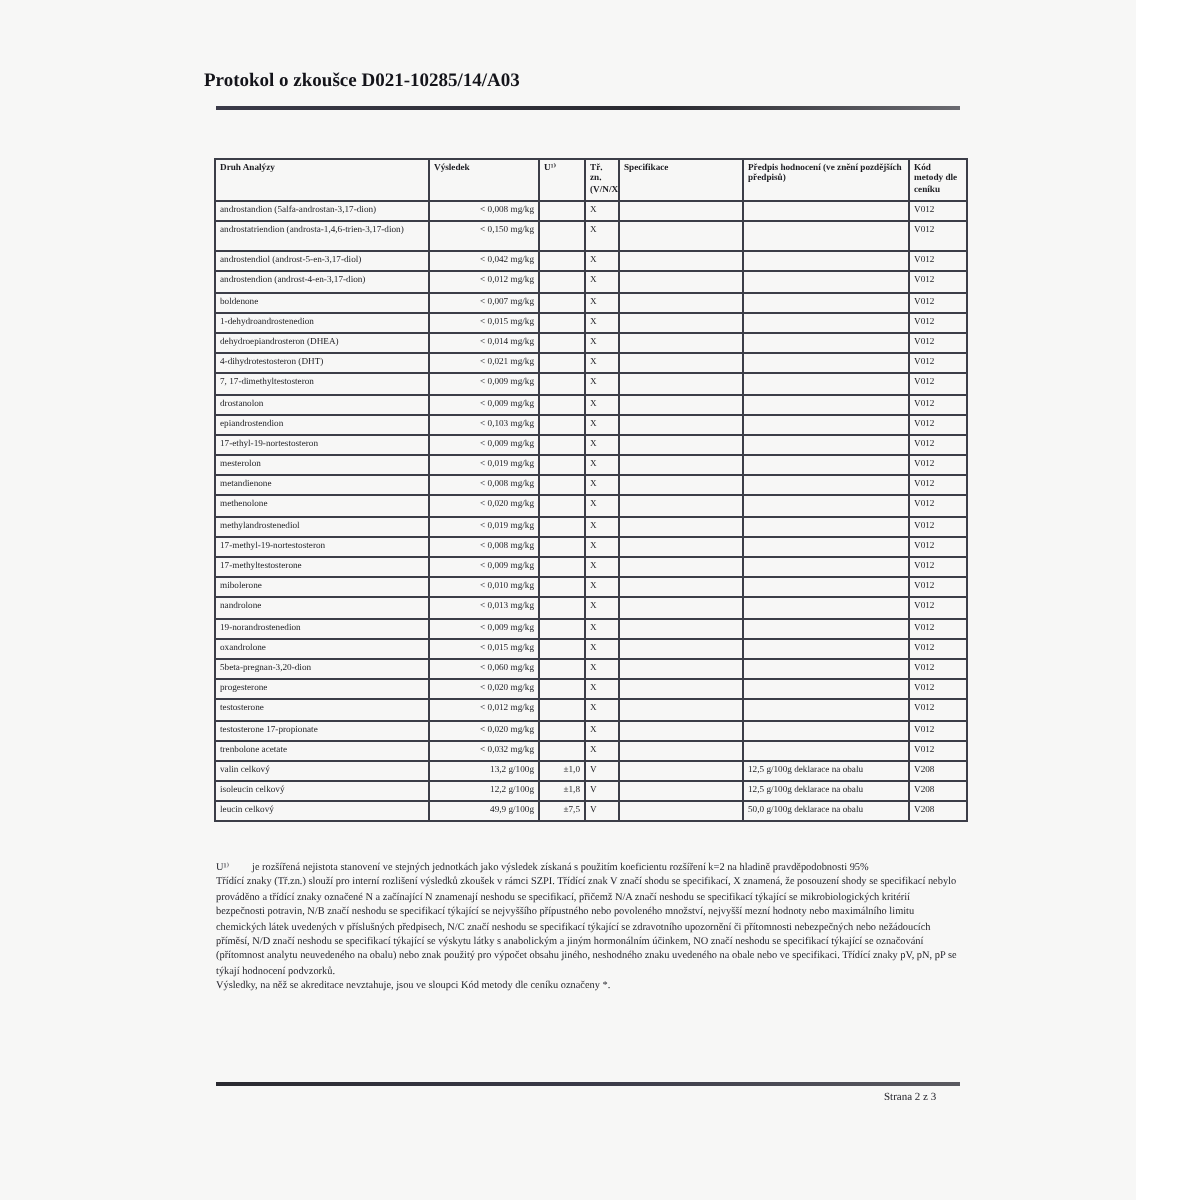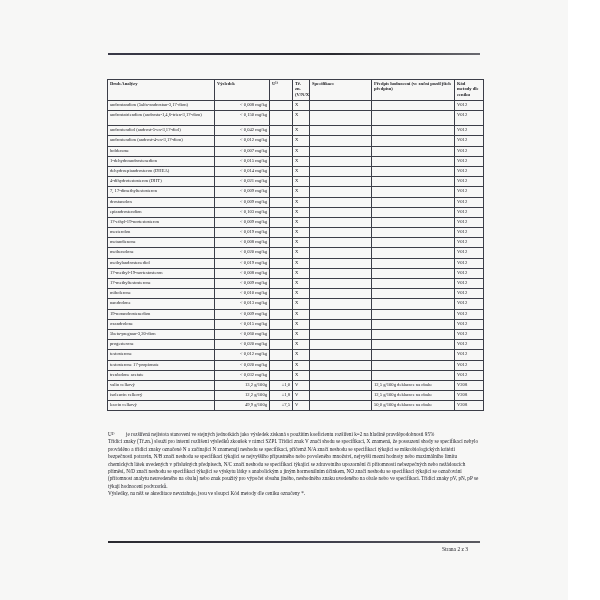--- a/index.html
+++ b/index.html
@@ -63,20 +63,21 @@
   }
   .page-num {
     position: absolute; left: 442px; top: 546px;
     font-size: 5.5px; color: #25252c;
   }
 </style>
 </head>
 <body>
 
 <div class="page">
+  <div class="title">Protokol o zkoušce D021-10285/14/A03</div>
   <div class="rule-top"></div>
 
   <table class="results">
     <colgroup>
       <col class="col-name">
         <col class="col-res">
         <col class="col-unc">
         <col class="col-cls">
         <col class="col-spec">
         <col class="col-reg">

